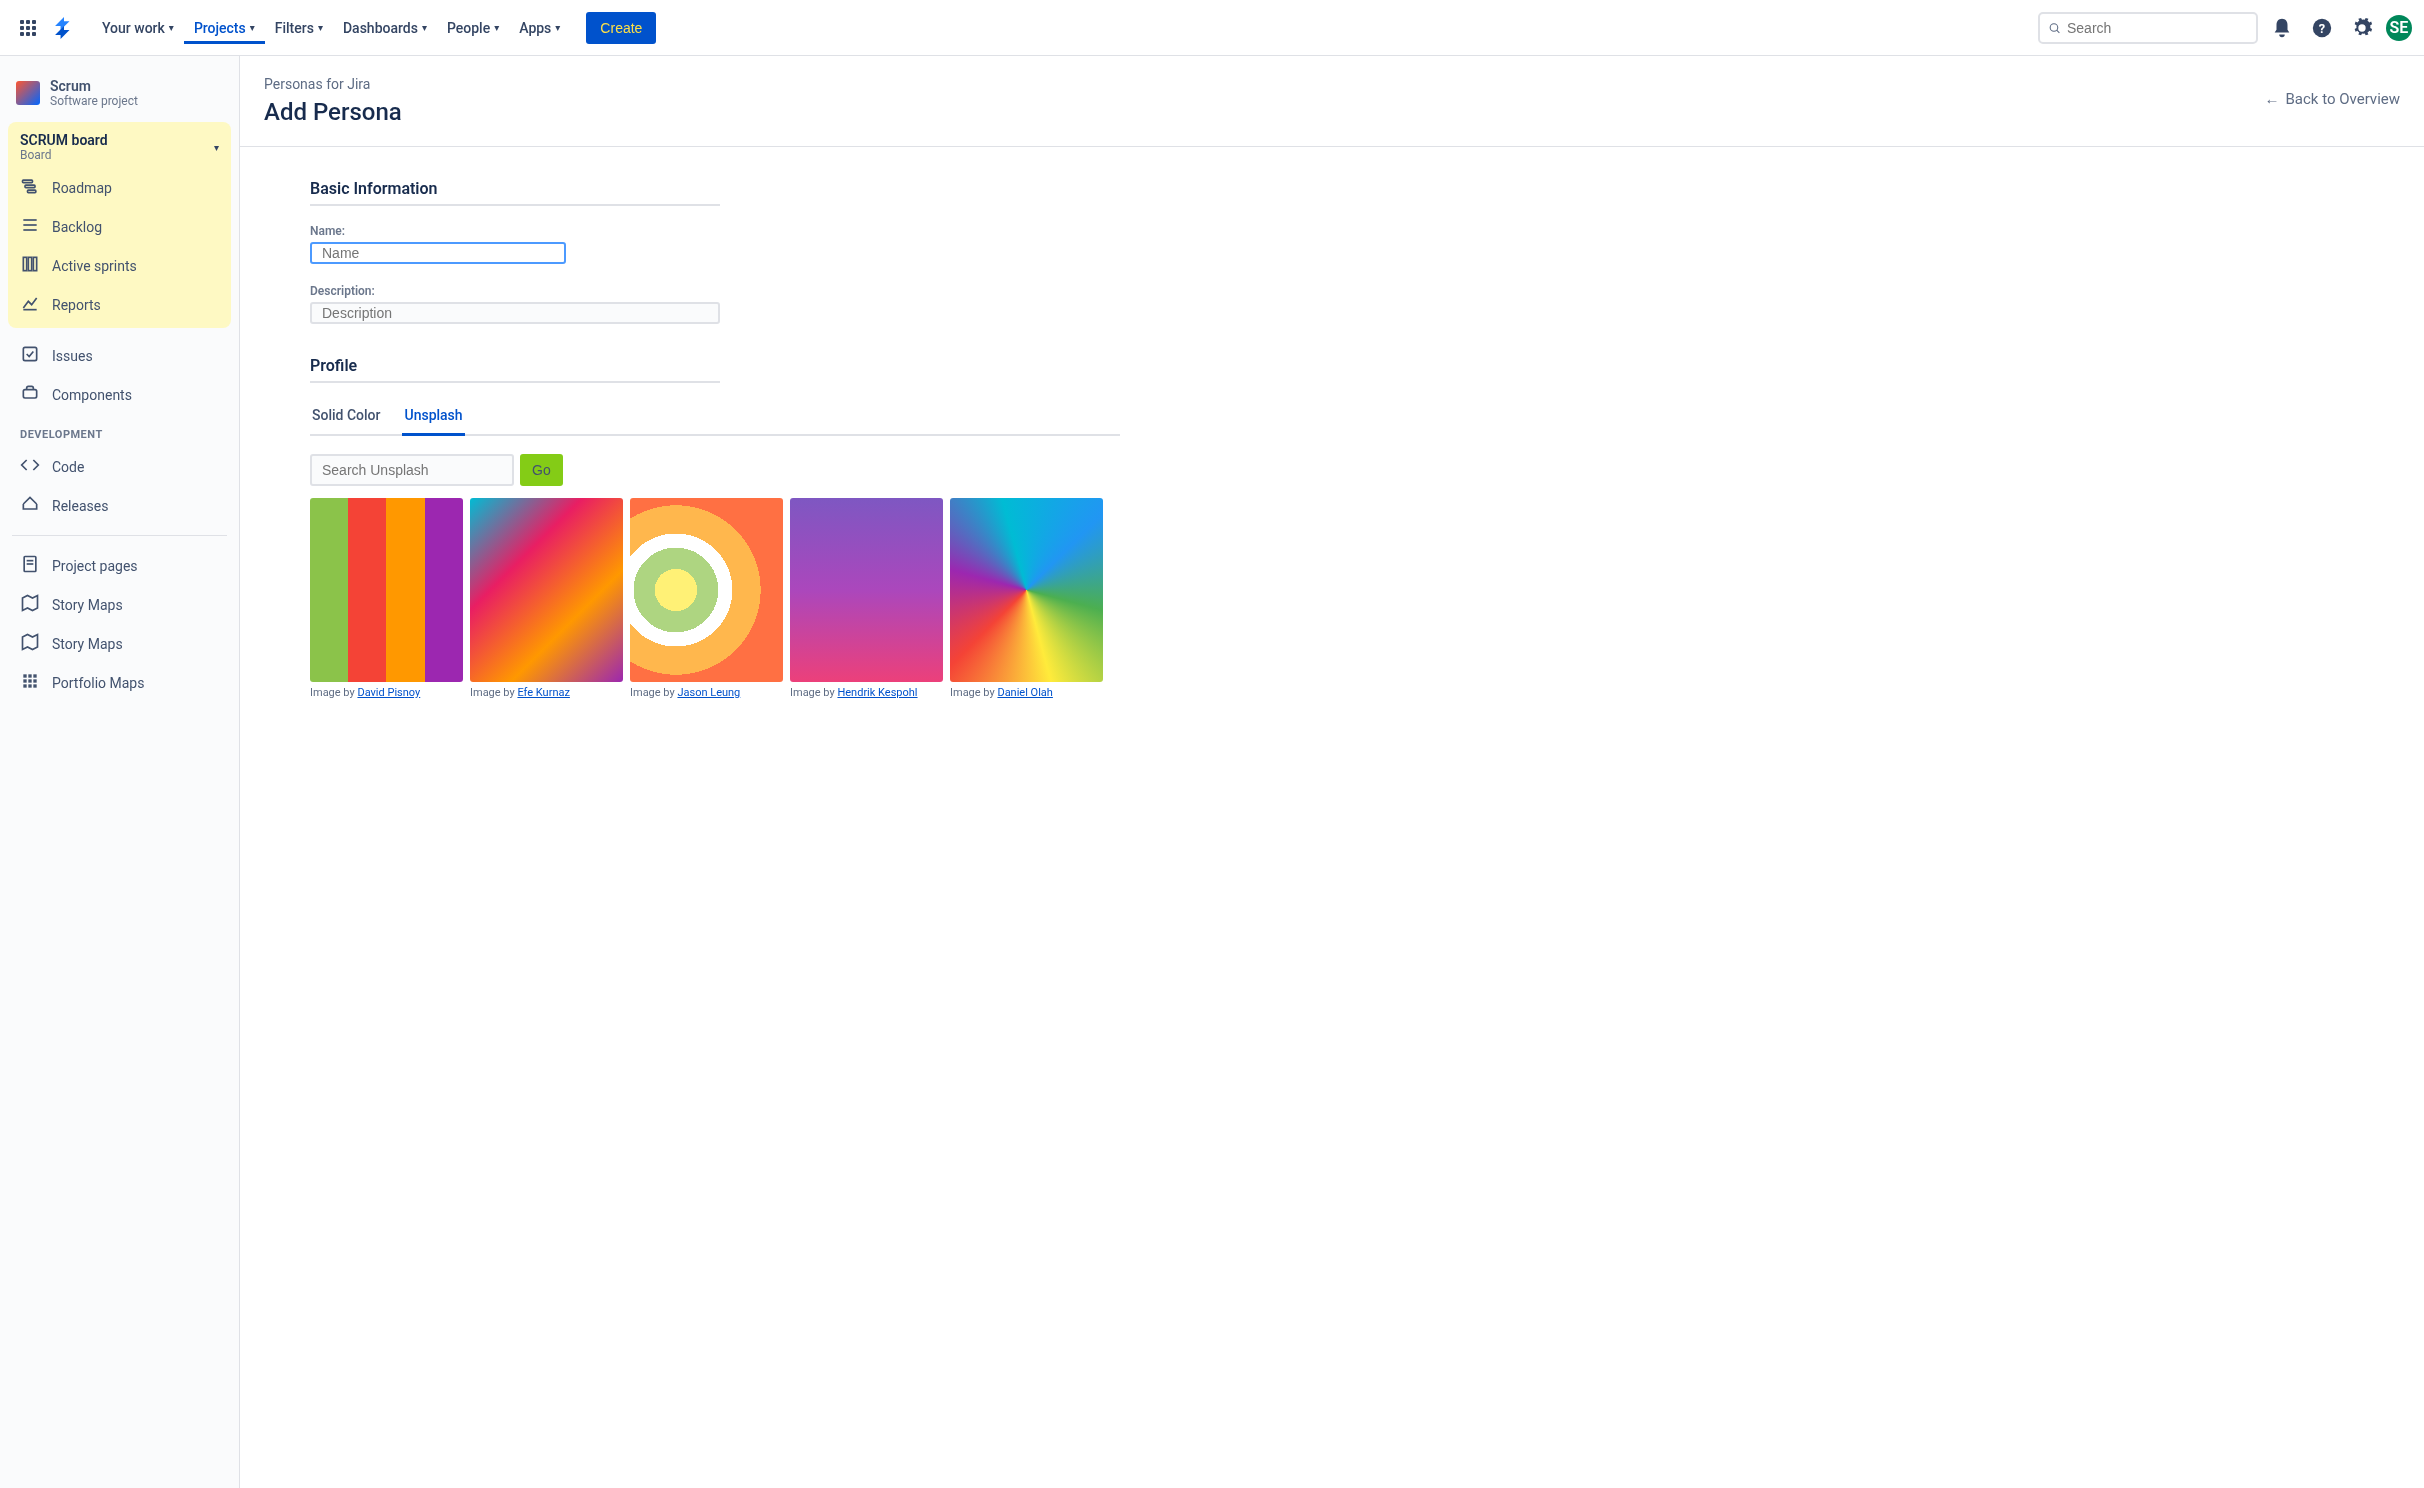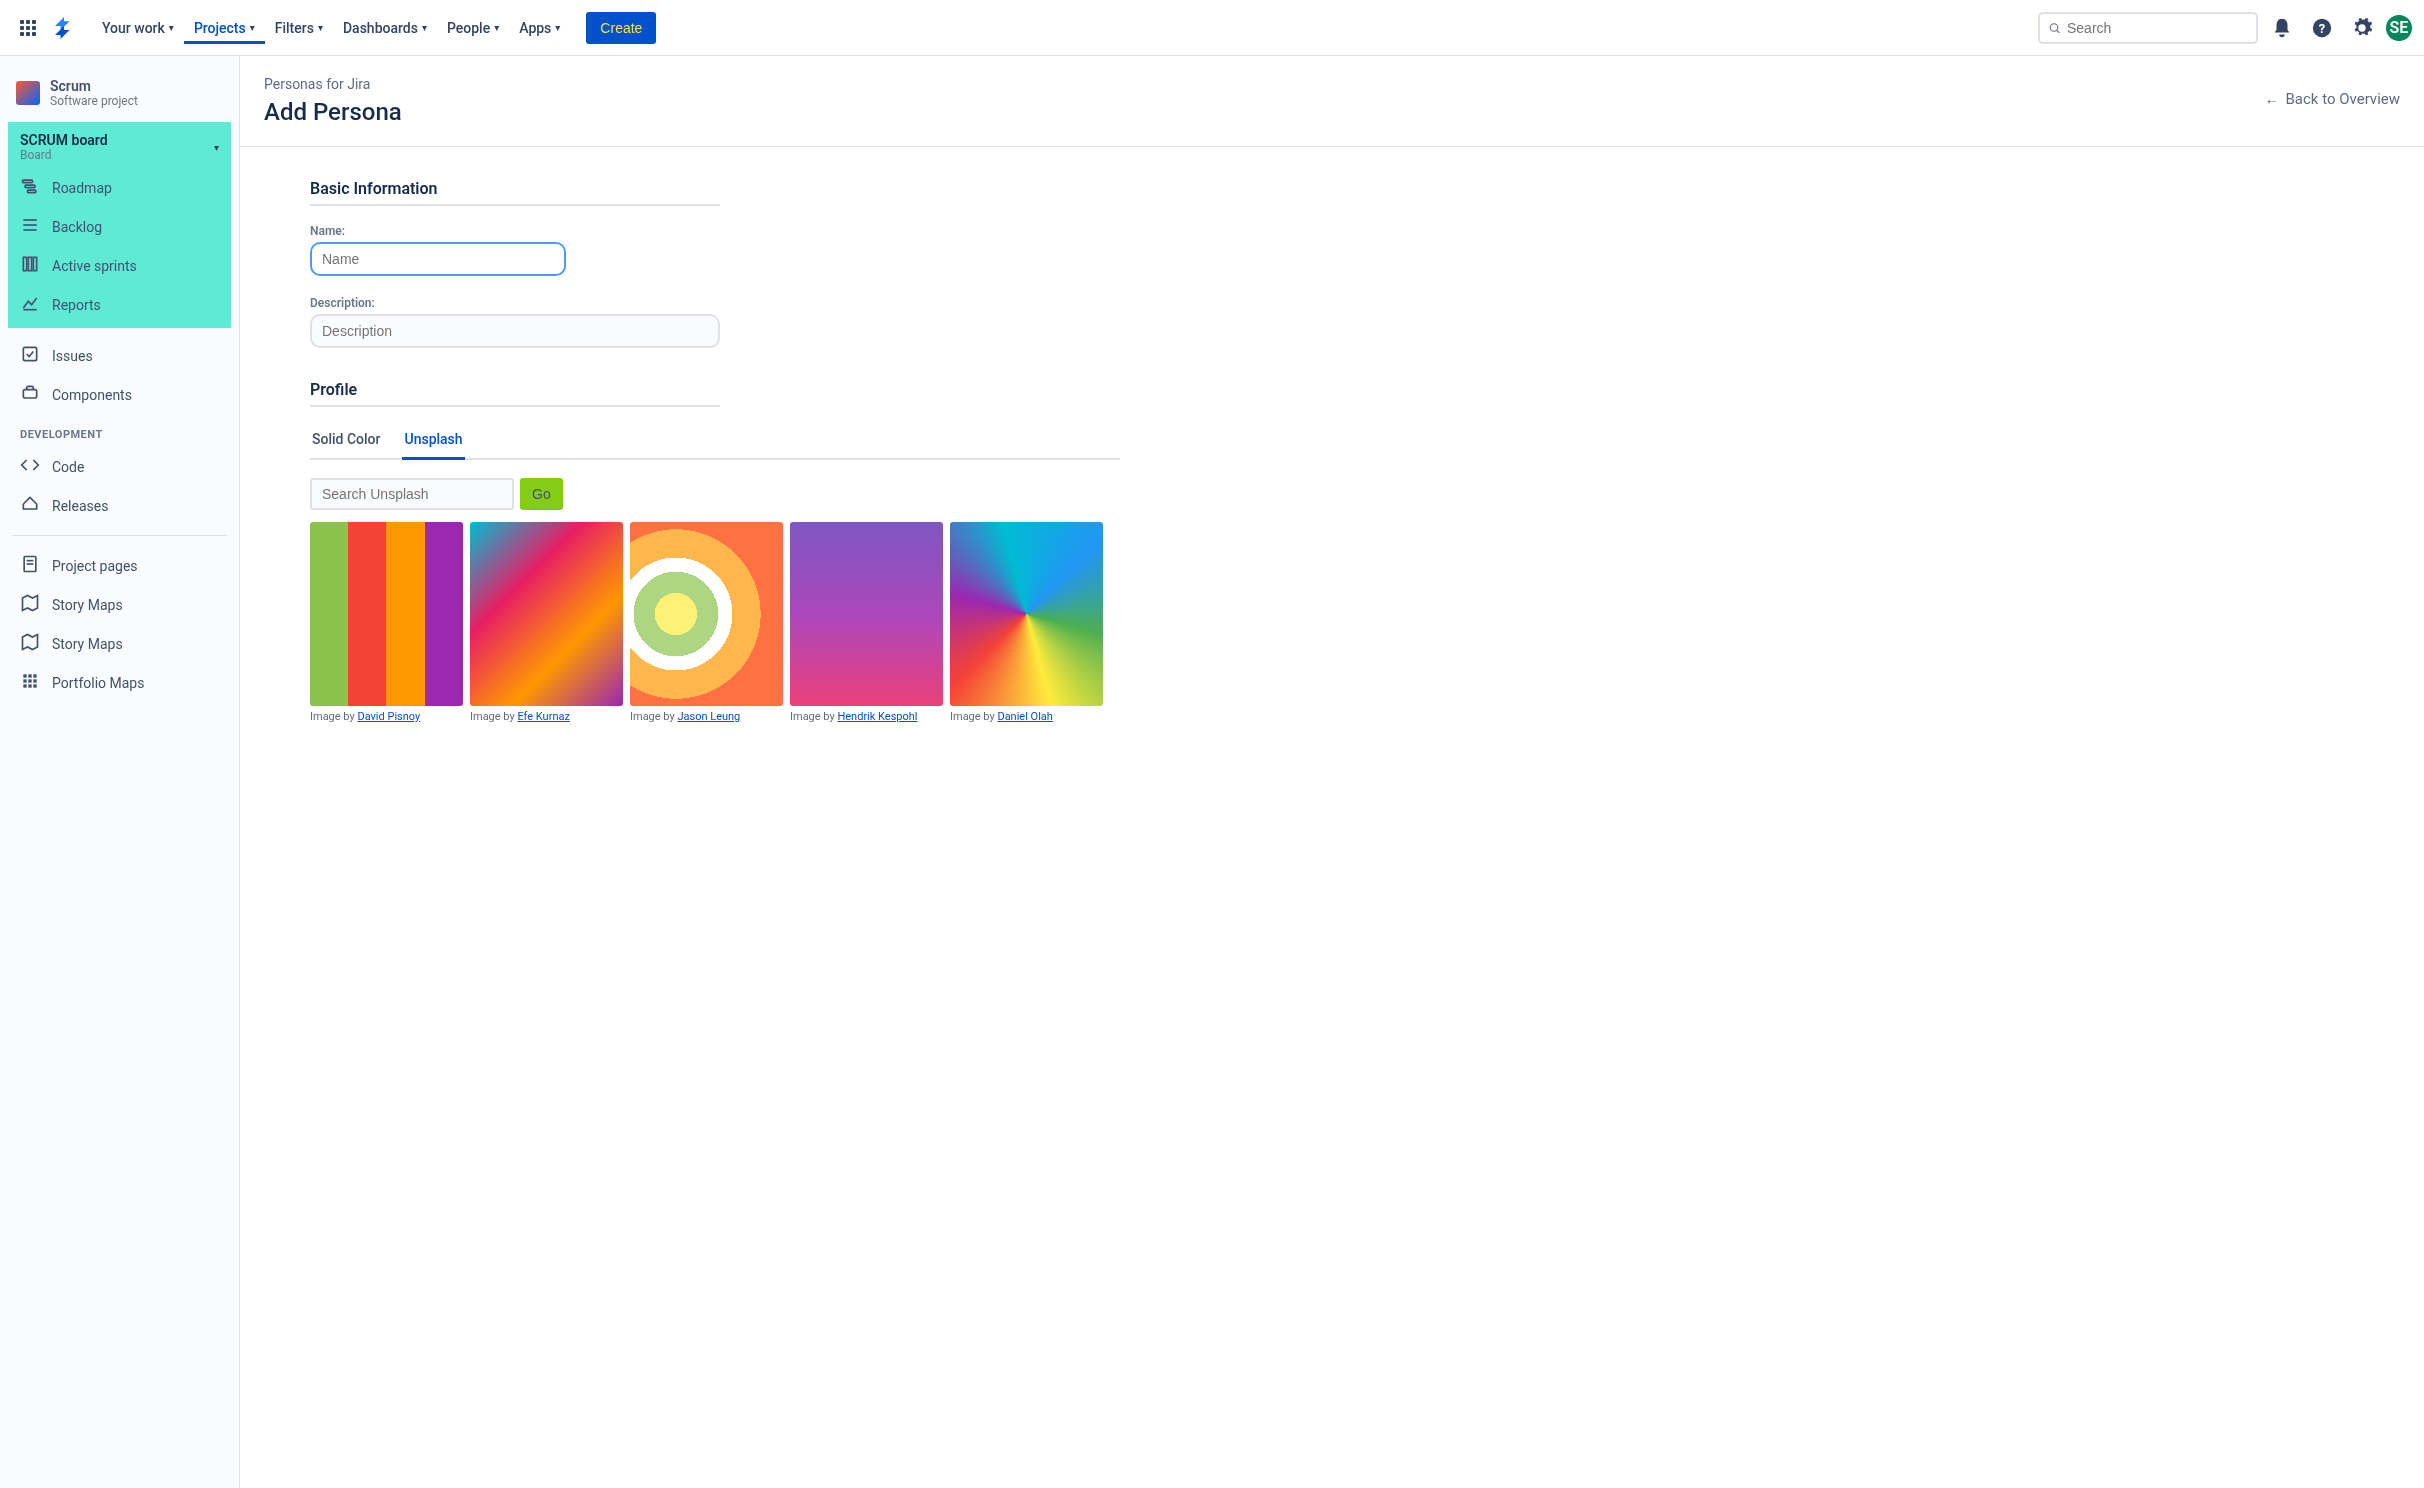--- a/index.html
+++ b/index.html
@@ -19,37 +19,37 @@
 .search-box input { border: none; outline: none; flex: 1; font-size: 14px; color: #5e6c84; }
 .search-box svg { width: 16px; height: 16px; }
 .icon-btn { width: 32px; height: 32px; display: flex; align-items: center; justify-content: center; cursor: pointer; border-radius: 50%; }
 .avatar { width: 26px; height: 26px; border-radius: 50%; background: #00875A; color: #fff; display: flex; align-items: center; justify-content: center; font-size: 16px; font-weight: 600; }
 .layout { display: flex; height: calc(100vh - 56px); }
 .sidebar { width: 240px; border-right: 1px solid #dfe1e6; padding: 16px 8px; background: #fafbfc; display: flex; flex-direction: column; gap: 2px; overflow-y: auto; }
 .project-header { display: flex; align-items: center; gap: 10px; padding: 6px 8px; margin-bottom: 6px; }
 .project-icon { width: 24px; height: 24px; background: linear-gradient(135deg,#FF5630,#0065FF); border-radius: 3px; }
 .project-name { font-weight: 600; font-size: 14px; color: #42526E; }
 .project-sub { font-size: 12px; color: #6b778c; }
-.sidebar-group { background: #5eead4; border-radius: 1px; padding: 4px 0; margin-bottom: 6px; }
+.sidebar-group { background: #fef9c3; border-radius: 8px; padding: 4px 0; margin-bottom: 6px; }
 .board-header { display: flex; align-items: center; justify-content: space-between; padding: 6px 12px; cursor: pointer; }
 .board-title { font-weight: 600; font-size: 14px; }
 .board-sub { font-size: 12px; color: #6b778c; }
 .sidebar-item { display: flex; align-items: center; gap: 12px; padding: 8px 12px; color: #42526E; cursor: pointer; border-radius: 3px; }
 .sidebar-item svg { width: 20px; height: 20px; flex-shrink: 0; }
 .section-label { font-size: 11px; font-weight: 700; color: #6b778c; padding: 12px 12px 4px; letter-spacing: 0.5px; }
 .divider { height: 1px; background: #dfe1e6; margin: 8px 4px; }
 .main { flex: 1; overflow-y: auto; background: #fff; }
 .page-header { padding: 20px 24px; border-bottom: 1px solid #dfe1e6; display: flex; justify-content: space-between; align-items: flex-start; }
 .breadcrumb { font-size: 14px; color: #5e6c84; margin-bottom: 6px; }
 .page-title { font-size: 24px; font-weight: 500; color: #172B4D; }
 .back-link { color: #5e6c84; font-size: 15px; display: flex; align-items: center; gap: 6px; cursor: pointer; padding-top: 14px; }
 .content { padding: 32px 24px 32px 70px; max-width: 900px; }
 .section-title { font-size: 16px; font-weight: 600; color: #172B4D; padding-bottom: 6px; border-bottom: 2px solid #dfe1e6; margin-bottom: 18px; width: 410px; }
 .field-label { font-size: 12px; font-weight: 600; color: #6b778c; margin-bottom: 4px; }
-.text-input { width: 256px; height: 34px; border: 2px solid #4c9aff; border-radius: 10px; padding: 0 10px; font-size: 14px; outline: none; }
+.text-input { width: 256px; height: 22px; border: 2px solid #4c9aff; border-radius: 3px; padding: 0 10px; font-size: 14px; outline: none; }
 .text-input.desc { width: 410px; border: 2px solid #dfe1e6; background: #fafbfc; }
 .field { margin-bottom: 20px; }
 .tabs { display: flex; gap: 20px; border-bottom: 2px solid #dfe1e6; margin-bottom: 18px; width: 810px; }
 .tab { padding: 6px 2px 10px; font-weight: 500; color: #42526E; cursor: pointer; margin-bottom: -2px; }
 .tab.active { color: #0052CC; border-bottom: 3px solid #0052CC; }
 .search-row { display: flex; gap: 6px; margin-bottom: 12px; }
 .unsplash-input { width: 204px; height: 32px; border: 2px solid #dfe1e6; border-radius: 3px; padding: 0 10px; font-size: 14px; background: #fafbfc; }
 .go-btn { padding: 0 12px; height: 32px; background: #84cc16; border: none; border-radius: 3px; cursor: pointer; font-size: 14px; color: #42526E; }
 .image-grid { display: flex; gap: 12px; }
 .image-card { width: 148px; }

